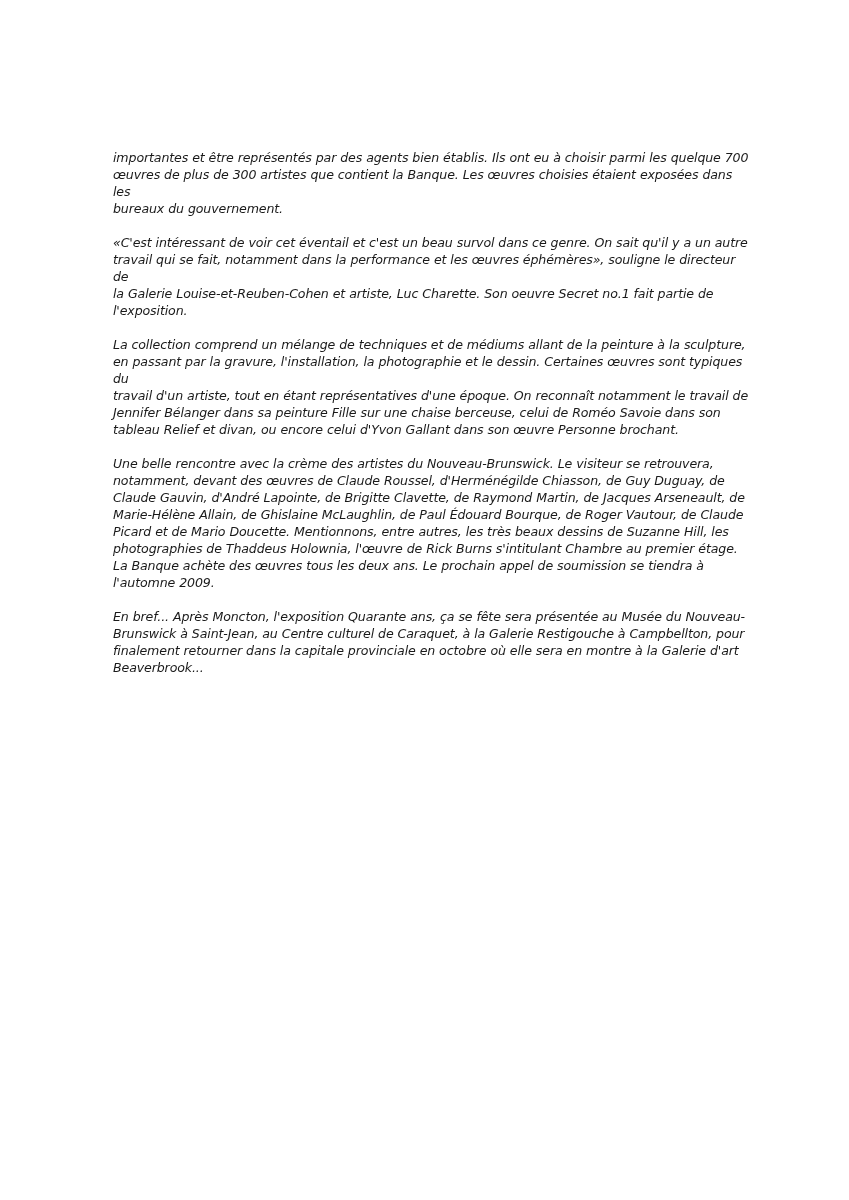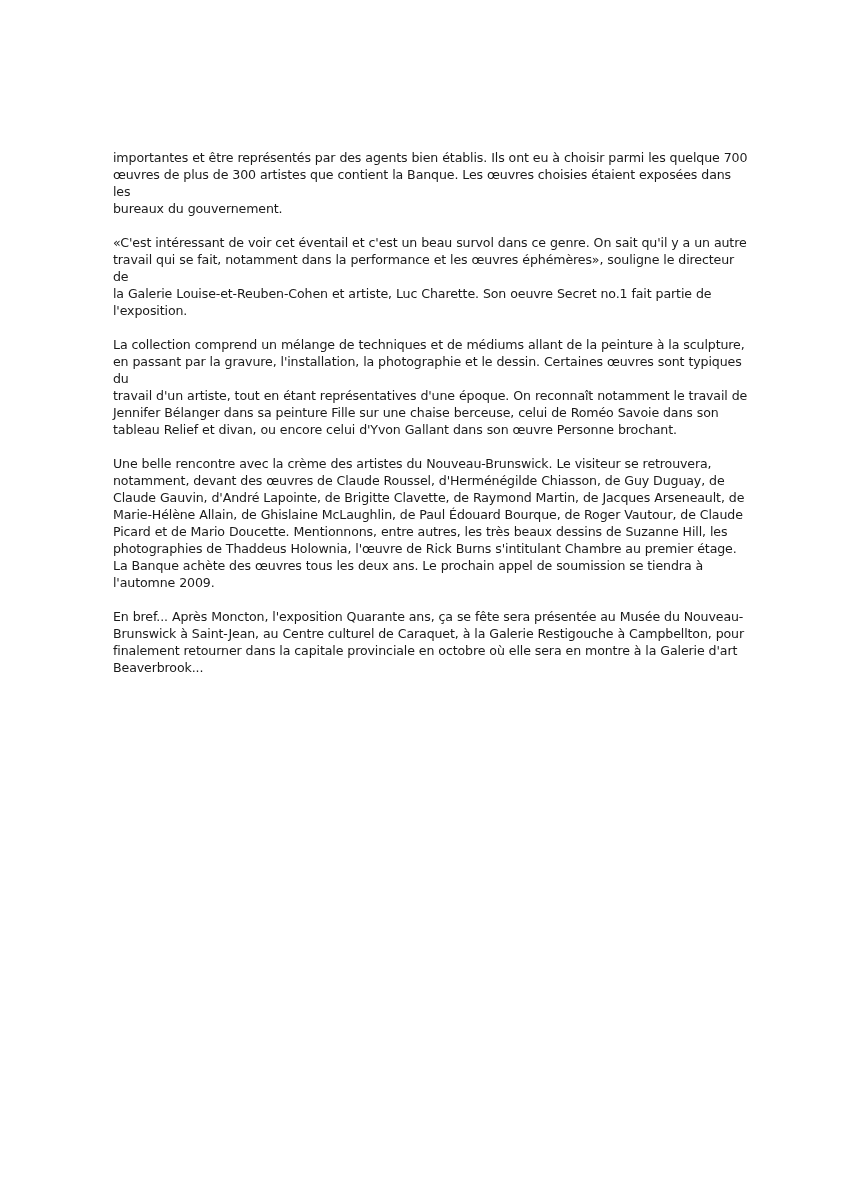--- a/index.html
+++ b/index.html
@@ -15,20 +15,21 @@
     overflow: hidden;
     font-family: "DejaVu Sans", "Liberation Sans", sans-serif;
   }
   #document-page {
     position: absolute;
     left: 0;
     top: 0;
     width: 849px;
     height: 1200px;
     background: #ffffff;
+    font-style: italic;
   }
   #article-body {
     position: absolute;
     left: 113px;
     top: 149px;
     width: 636px;
   }
   .para {
     margin: 0 0 17px 0;
     padding: 0;

